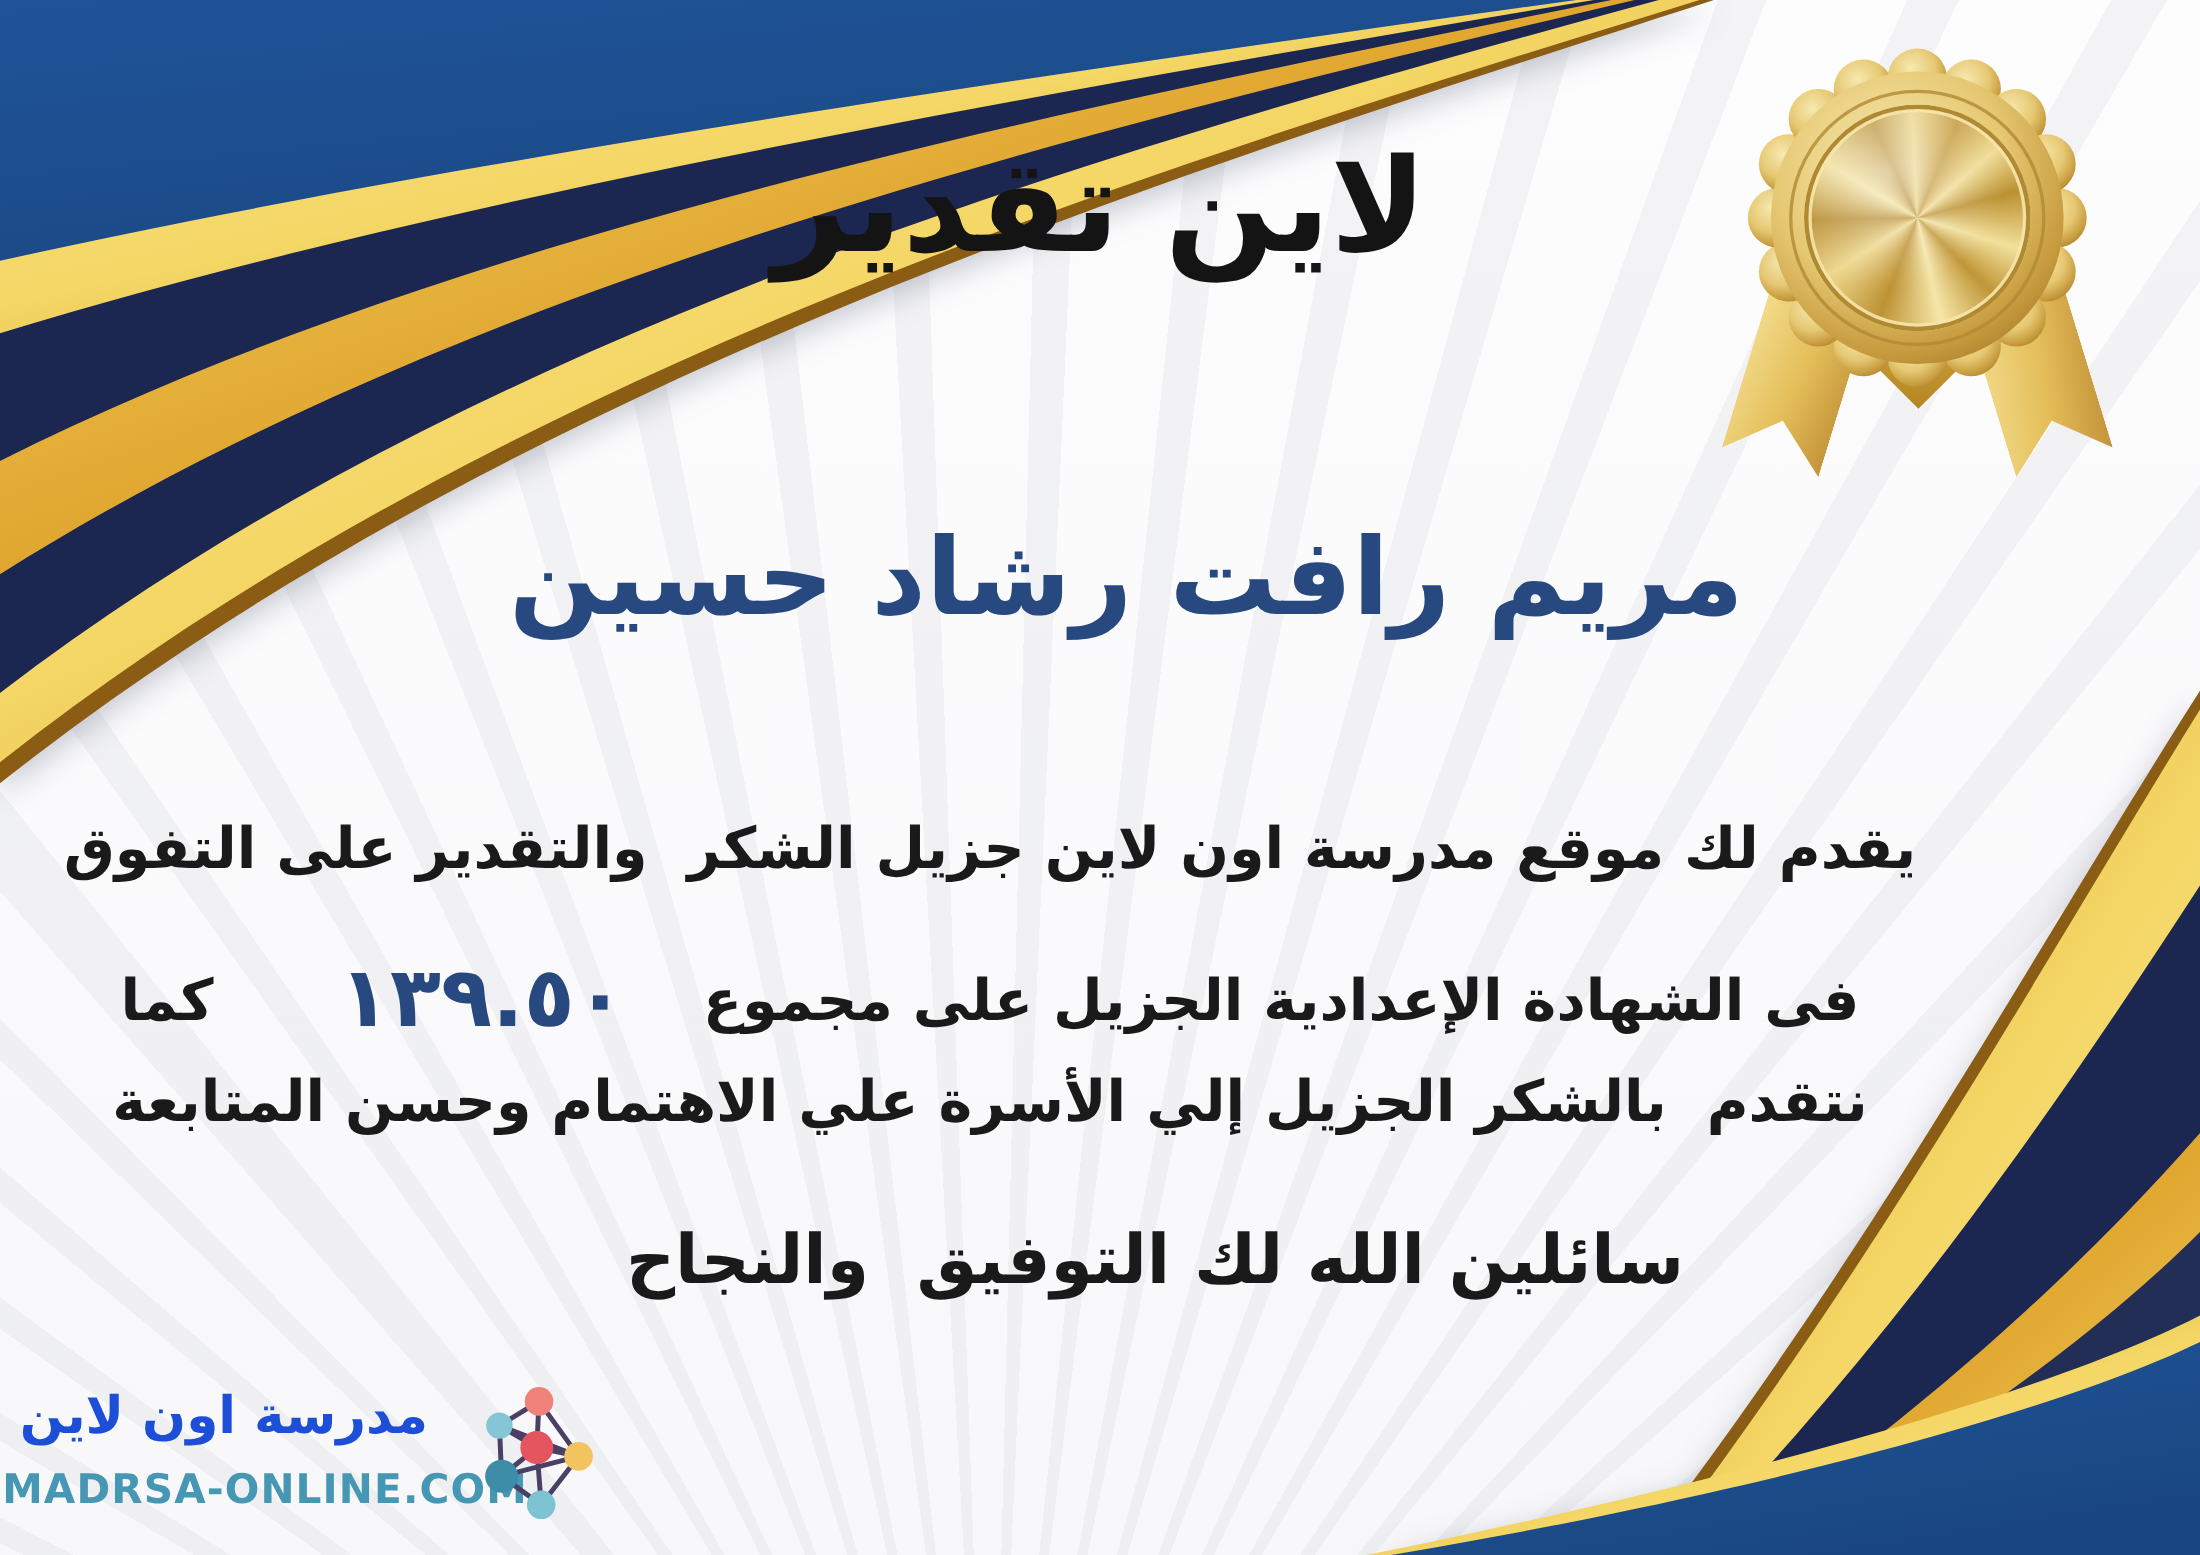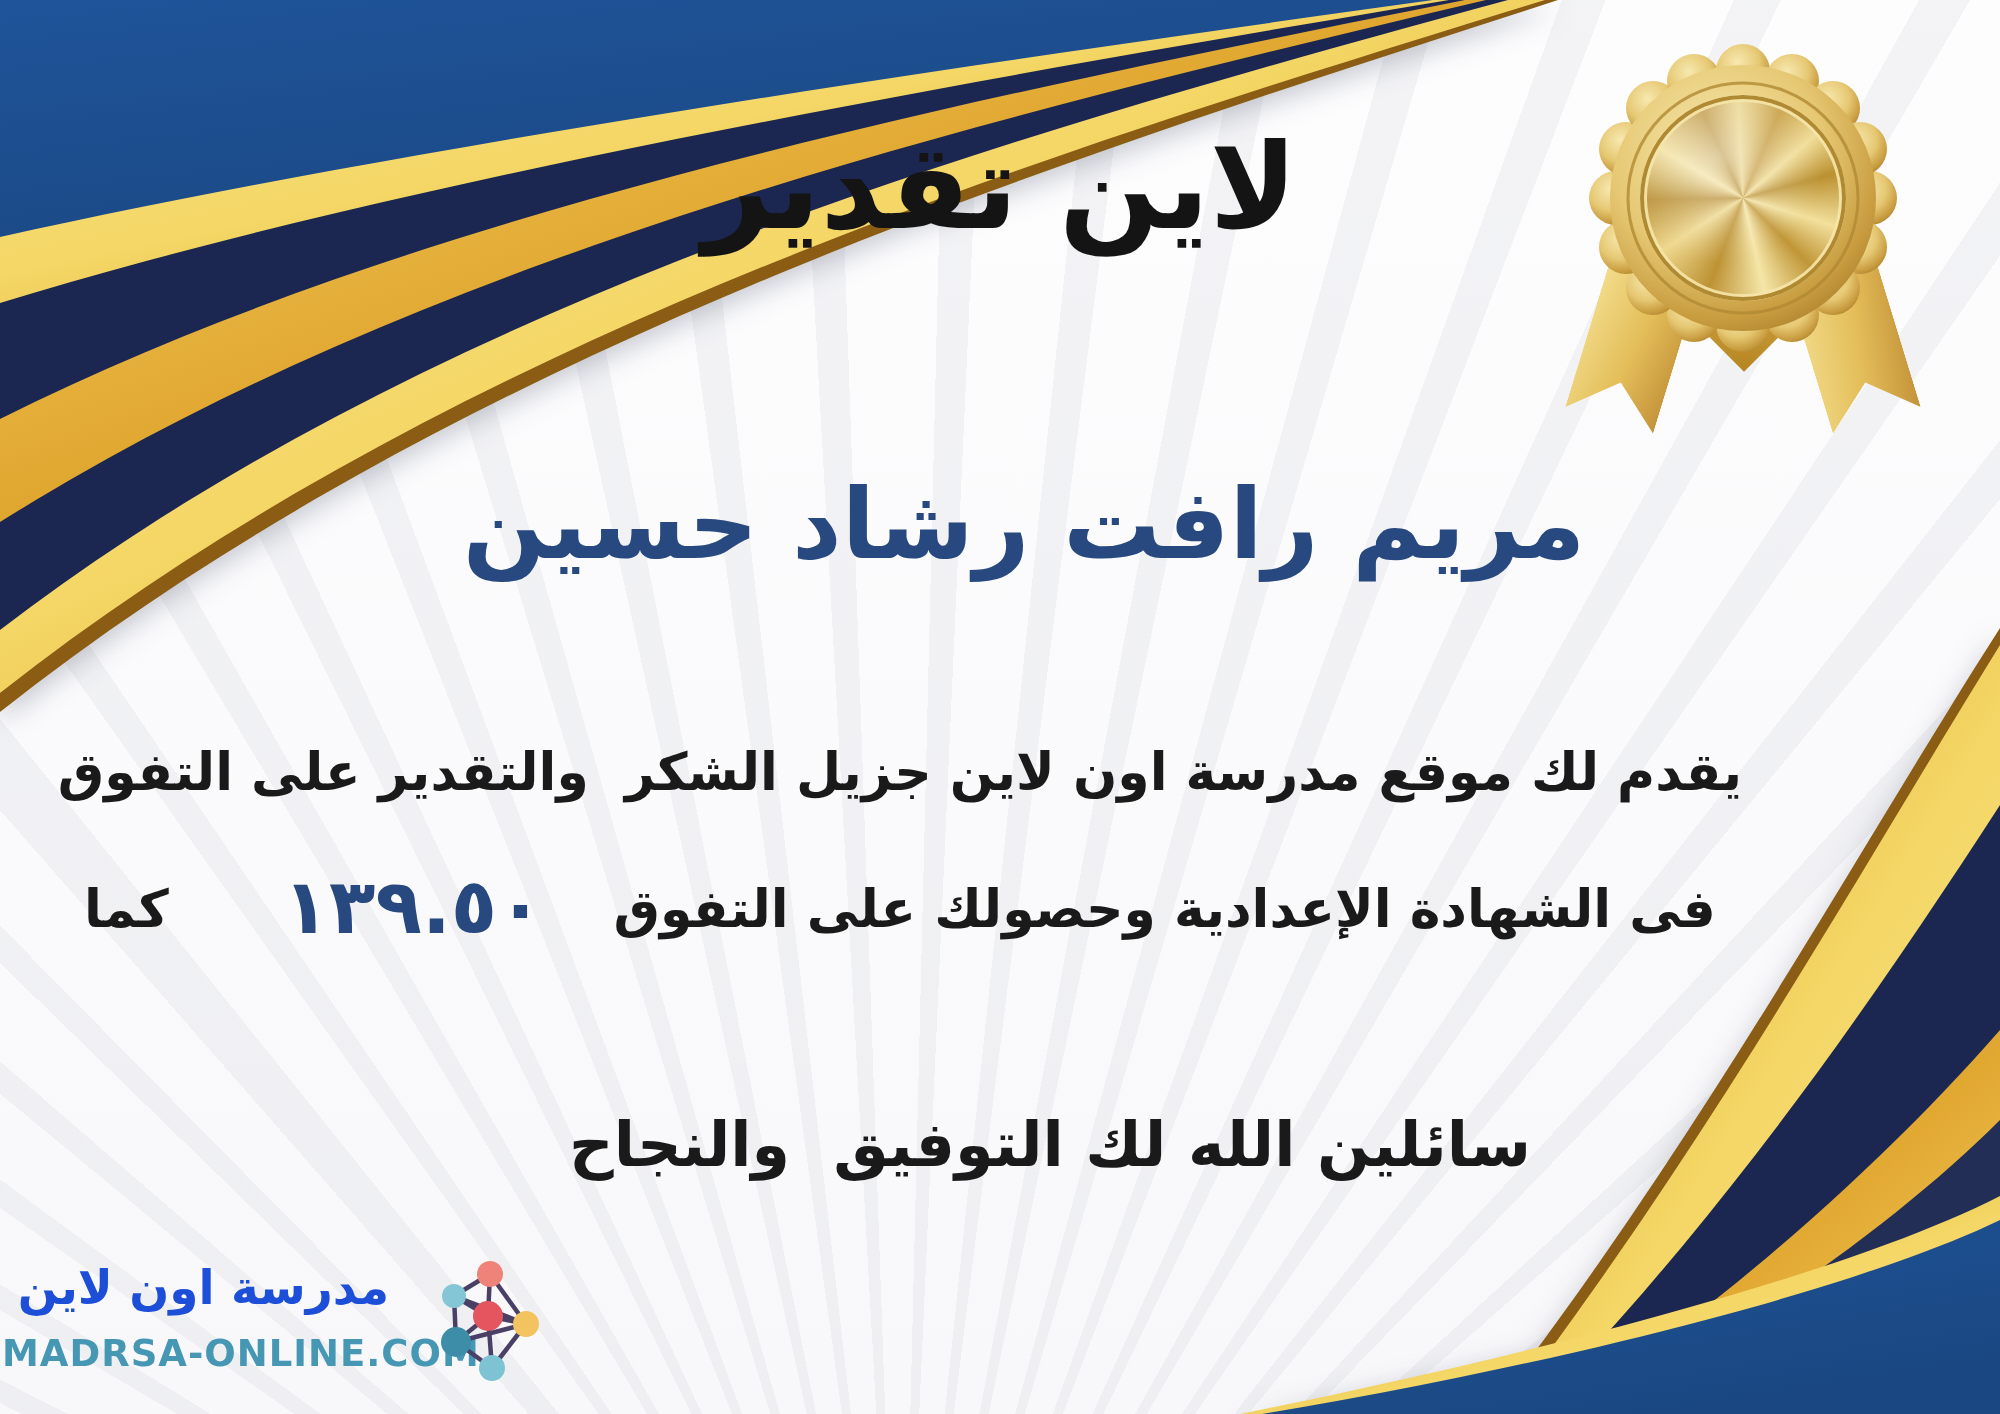--- a/index.html
+++ b/index.html
@@ -170,22 +170,23 @@
     </svg>
     <div id="medal-disc"></div>
   </div>
 
   <div class="line" id="title" dir="rtl">لاين تقدير</div>
 
   <div class="line" id="student-name" dir="rtl">مريم رافت رشاد حسين</div>
 
   <div class="line body-line" id="body-line-1" dir="rtl">يقدم لك موقع مدرسة اون لاين جزيل الشكر  والتقدير على التفوق</div>
 
-  <div class="line body-line" id="body-line-2" dir="rtl"><span>فى الشهادة الإعدادية وحصولك على التفوق</span><span id="score" dir="ltr">١٣٩.٥٠</span><span>كما</span></div>
-
+  <div class="line body-line" id="body-line-2" dir="rtl"><span>فى الشهادة الإعدادية الجزيل على مجموع</span><span id="score" dir="ltr">١٣٩.٥٠</span><span>كما</span></div>
+
+  <div class="line body-line" id="body-line-3" dir="rtl">نتقدم  بالشكر الجزيل إلي الأسرة علي الاهتمام وحسن المتابعة</div>
 
   <div class="line" id="closing" dir="rtl">سائلين الله لك التوفيق  والنجاح</div>
 
   <div id="logo">
     <div id="logo-ar" dir="rtl">مدرسة اون لاين</div>
     <div id="logo-en">MADRSA-ONLINE.COM</div>
     <svg id="logo-mark" width="104" height="128" viewBox="0 0 104 128" aria-hidden="true">
       <g stroke="#4a4066" stroke-width="4.5" fill="none">
         <path d="M50,16 L14,38 M50,16 L48,58 M50,16 L86,66 M14,38 L48,58 M14,38 L16,84 M14,38 L86,66
                  M48,58 L86,66 M48,58 L16,84 M48,58 L52,110 M16,84 L52,110 M86,66 L52,110 M16,84 L86,66"></path>

